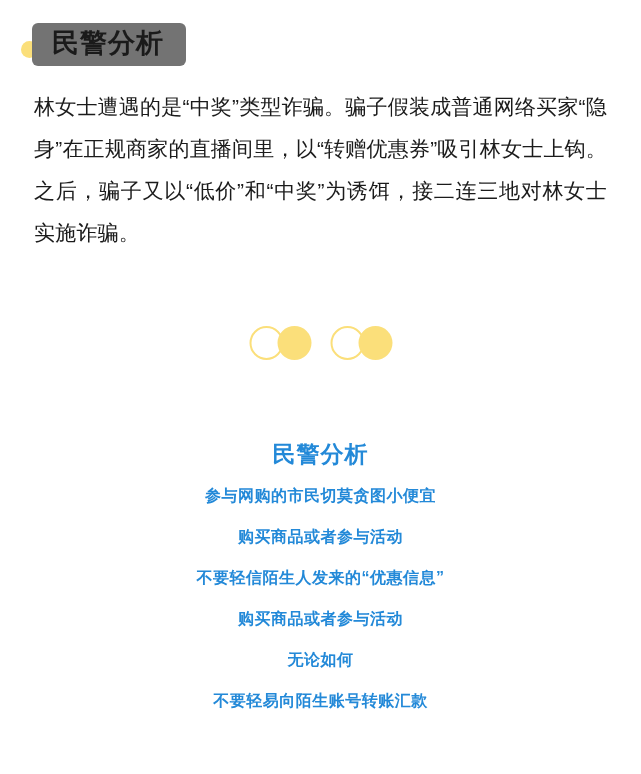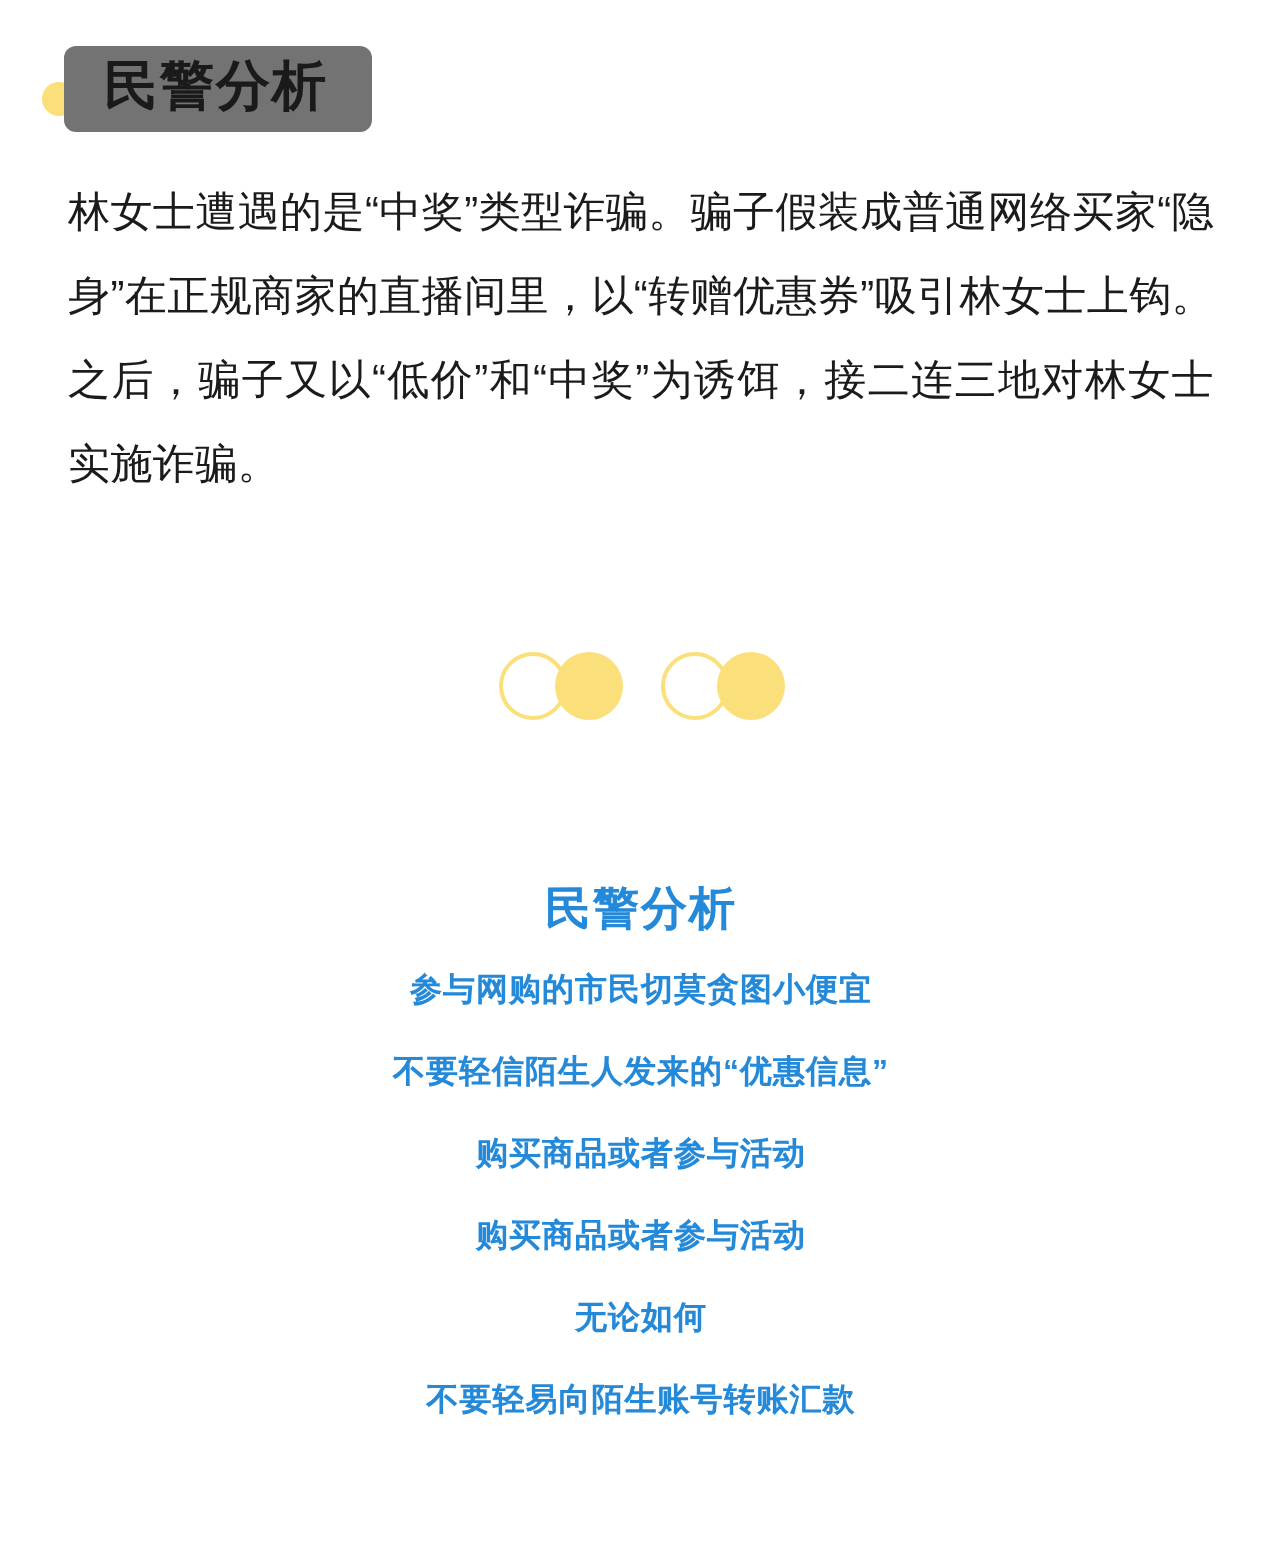--- a/index.html
+++ b/index.html
@@ -130,18 +130,18 @@
     <div class="circle-pair">
       <span class="circle hollow"></span>
       <span class="circle solid"></span>
     </div>
   </div>
 </div>
 
 <div class="tips">
   <div class="tips-title">民警分析</div>
   <div class="tips-line">参与网购的市民切莫贪图小便宜</div>
+  <div class="tips-line">购买商品或者参与活动</div>
   <div class="tips-line">不要轻信陌生人发来的“优惠信息”</div>
-  <div class="tips-line">购买商品或者参与活动</div>
   <div class="tips-line">购买商品或者参与活动</div>
   <div class="tips-line">无论如何</div>
   <div class="tips-line">不要轻易向陌生账号转账汇款</div>
 </div>
 
 </body></html>

